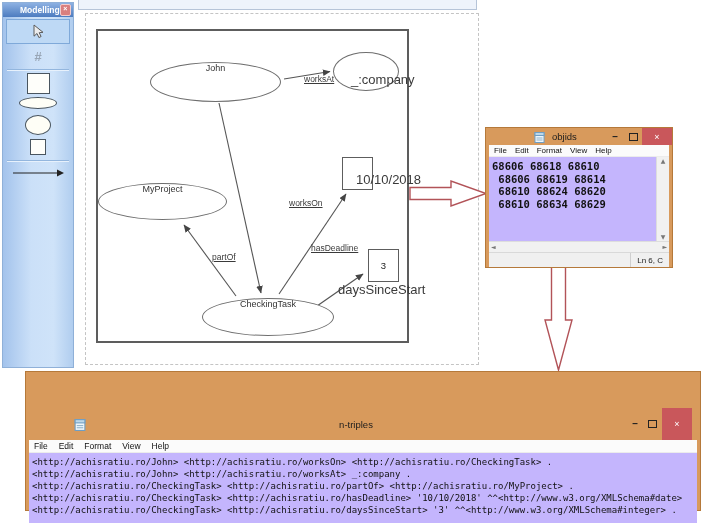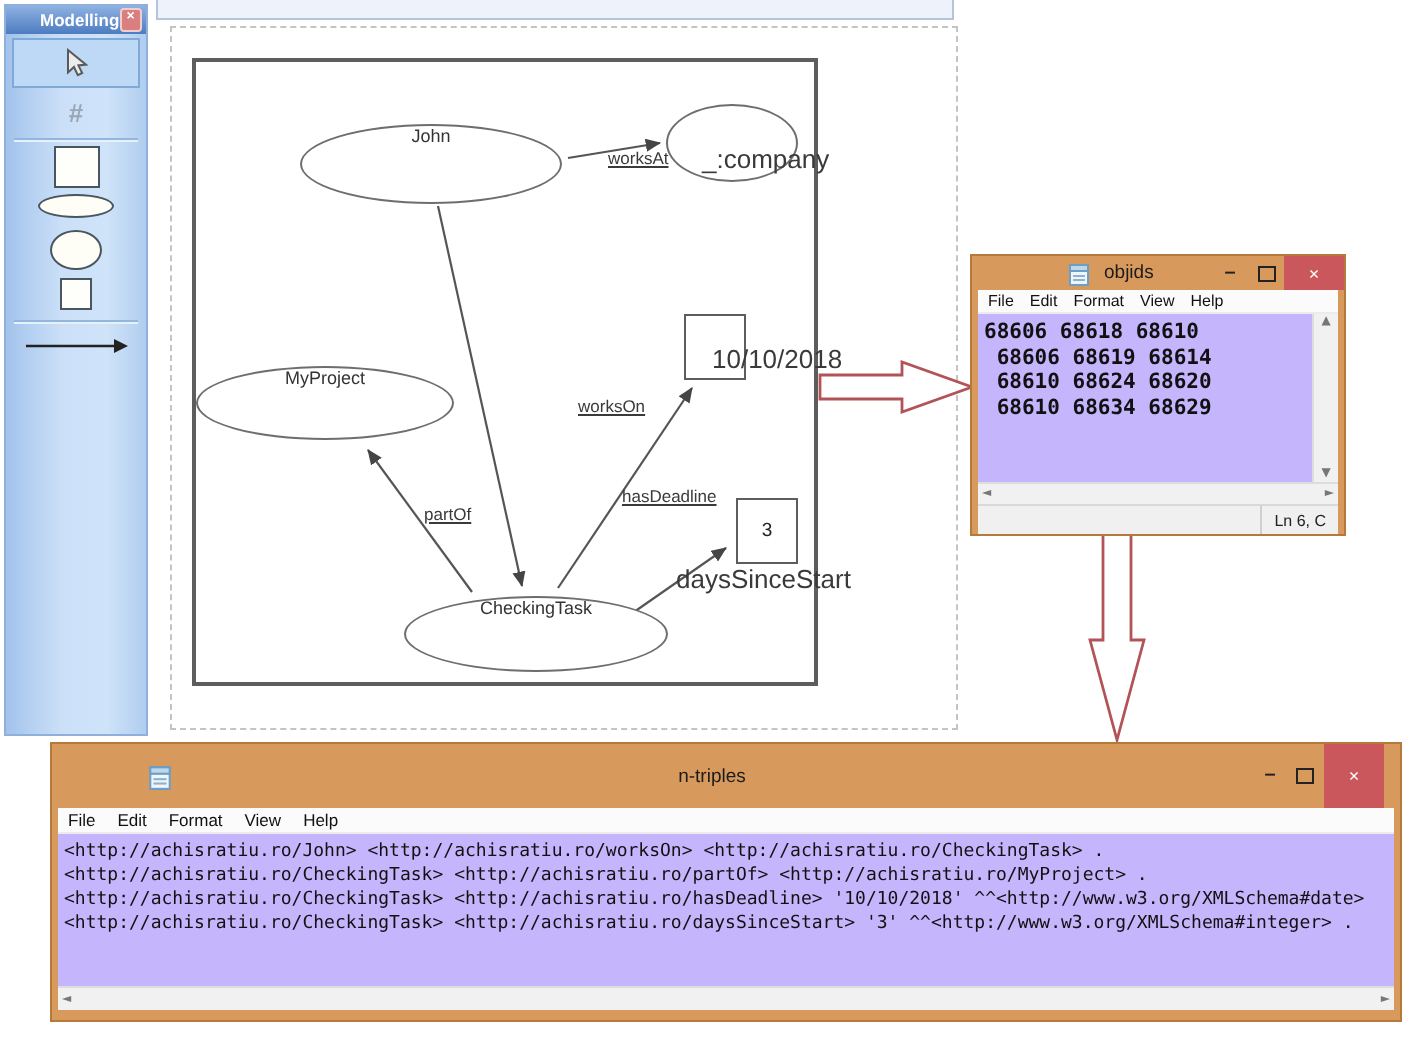--- a/index.html
+++ b/index.html
@@ -62,21 +62,21 @@
   
   #objids{left:485px;top:127px;width:188px;height:141px;}
   #objids .np-title{height:17px;}
   #objids .np-menu{height:12px;box-sizing:border-box;font-size:8px;gap:8px;}
   #objids .np-text{height:84px;font:bold 10.5px/12.5px "DejaVu Sans Mono",monospace;color:#111;
                    padding:3px 14px 0 3px;box-sizing:border-box;}
   #objids .hscroll{height:11px;}
   #objids .np-status{height:14px;}
   
   #ntriples{left:25px;top:371px;width:676px;height:140px;}
-  #ntriples .np-title{height:32px;}
+  #ntriples .np-title{height:32px;margin-top:36px;}
   #ntriples .np-menu{height:13px;box-sizing:border-box;}
   #ntriples .np-text{height:76px;font:9px/12px "DejaVu Sans Mono",monospace;color:#111;
                      padding:3px 2px 0 3px;box-sizing:border-box;}
   #ntriples .hscroll{height:12px;}
   #ntriples .np-status{height:16px;}
 </style>
 </head>
 <body>
 
 <div id="stage">
@@ -231,20 +231,21 @@
     <div class="np-body">
       <div class="np-menu">
         <span>File</span>
         <span>Edit</span>
         <span>Format</span>
         <span>View</span>
         <span>Help</span>
       </div>
       <div class="np-text">
         <div class="np-line">&lt;http://achisratiu.ro/John&gt; &lt;http://achisratiu.ro/worksOn&gt; &lt;http://achisratiu.ro/CheckingTask&gt; .</div>
+        <div class="np-line">&lt;http://achisratiu.ro/John&gt; &lt;http://achisratiu.ro/worksAt&gt; _:company .</div>
         <div class="np-line">&lt;http://achisratiu.ro/CheckingTask&gt; &lt;http://achisratiu.ro/partOf&gt; &lt;http://achisratiu.ro/MyProject&gt; .</div>
         <div class="np-line">&lt;http://achisratiu.ro/CheckingTask&gt; &lt;http://achisratiu.ro/hasDeadline&gt; '10/10/2018' ^^&lt;http://www.w3.org/XMLSchema#date&gt;</div>
         <div class="np-line">&lt;http://achisratiu.ro/CheckingTask&gt; &lt;http://achisratiu.ro/daysSinceStart&gt; '3' ^^&lt;http://www.w3.org/XMLSchema#integer&gt; .</div>
       </div>
       <div class="hscroll">
         <span class="scroll-glyph">◄</span>
         <span class="scroll-glyph">►</span>
       </div>
     </div>
   </div>

